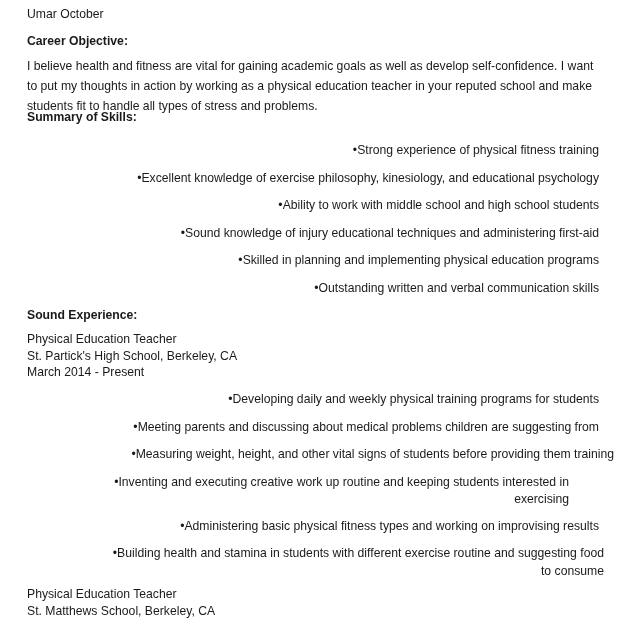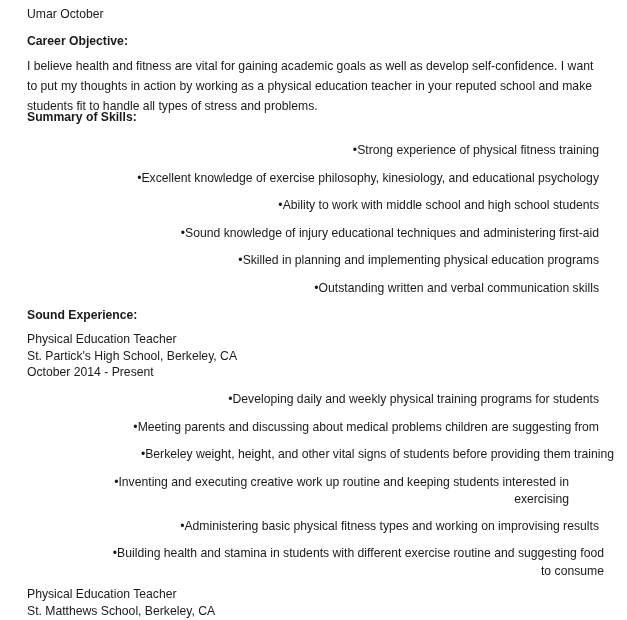--- a/index.html
+++ b/index.html
@@ -30,24 +30,24 @@
   <div class="bullet-item" style="top:169.5px"><span class="dot">•</span><span>Excellent knowledge of exercise philosophy, kinesiology, and educational psychology</span></div>
   <div class="bullet-item" style="top:197px"><span class="dot">•</span><span>Ability to work with middle school and high school students</span></div>
   <div class="bullet-item" style="top:224.5px"><span class="dot">•</span><span>Sound knowledge of injury educational techniques and administering first-aid</span></div>
   <div class="bullet-item" style="top:252px"><span class="dot">•</span><span>Skilled in planning and implementing physical education programs</span></div>
   <div class="bullet-item" style="top:279.5px"><span class="dot">•</span><span>Outstanding written and verbal communication skills</span></div>
 
   <div class="line bold" style="top:307px">Sound Experience:</div>
 
   <div class="line" style="top:331px">Physical Education Teacher</div>
   <div class="line" style="top:347.5px">St. Partick's High School, Berkeley, CA</div>
-  <div class="line" style="top:364px">October 2014 - Present</div>
+  <div class="line" style="top:364px">March 2014 - Present</div>
 
   <div class="bullet-item" style="top:391px"><span class="dot">•</span><span>Developing daily and weekly physical training programs for students</span></div>
   <div class="bullet-item" style="top:418.5px"><span class="dot">•</span><span>Meeting parents and discussing about medical problems children are suggesting from</span></div>
-  <div class="bullet-item" style="top:446px; width:545px"><span class="dot">•</span><span>Berkeley weight, height, and other vital signs of students before providing them training</span></div>
+  <div class="bullet-item" style="top:446px; width:545px"><span class="dot">•</span><span>Measuring weight, height, and other vital signs of students before providing them training</span></div>
   <div class="bullet-item" style="top:473.5px; width:500px"><span class="dot">•</span><span>Inventing and executing creative work up routine and keeping students interested in exercising</span></div>
   <div class="bullet-item" style="top:517.5px"><span class="dot">•</span><span>Administering basic physical fitness types and working on improvising results</span></div>
   <div class="bullet-item" style="top:545px; width:535px"><span class="dot">•</span><span>Building health and stamina in students with different exercise routine and suggesting food to consume</span></div>
 
   <div class="line" style="top:586px">Physical Education Teacher</div>
   <div class="line" style="top:602.5px">St. Matthews School, Berkeley, CA</div>
 </div>
 
 </body></html>

